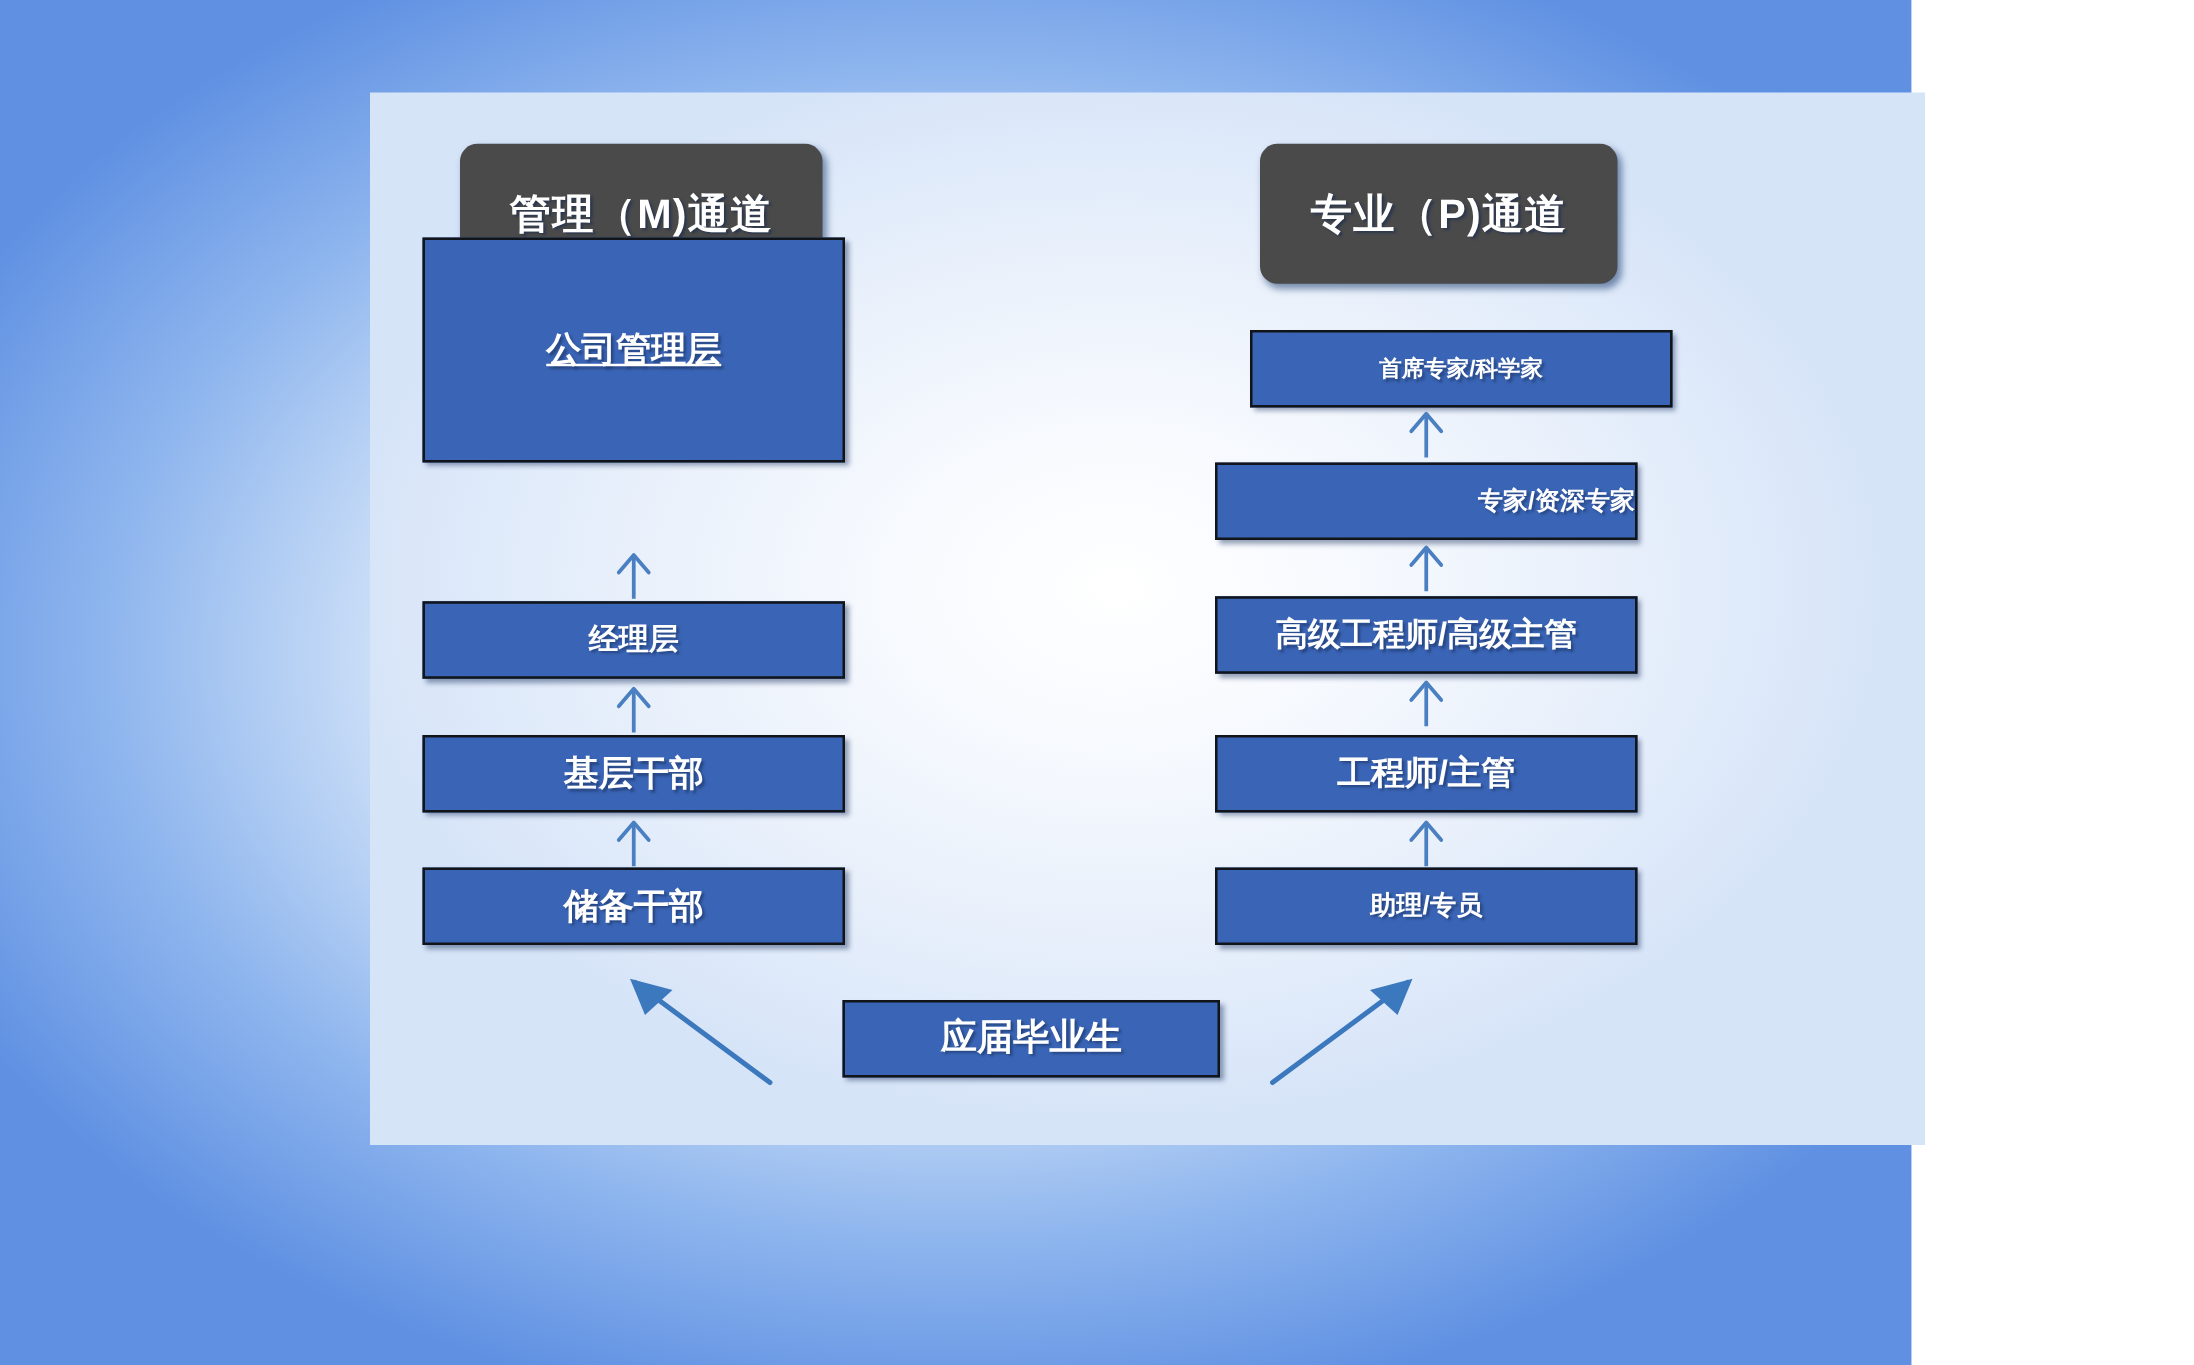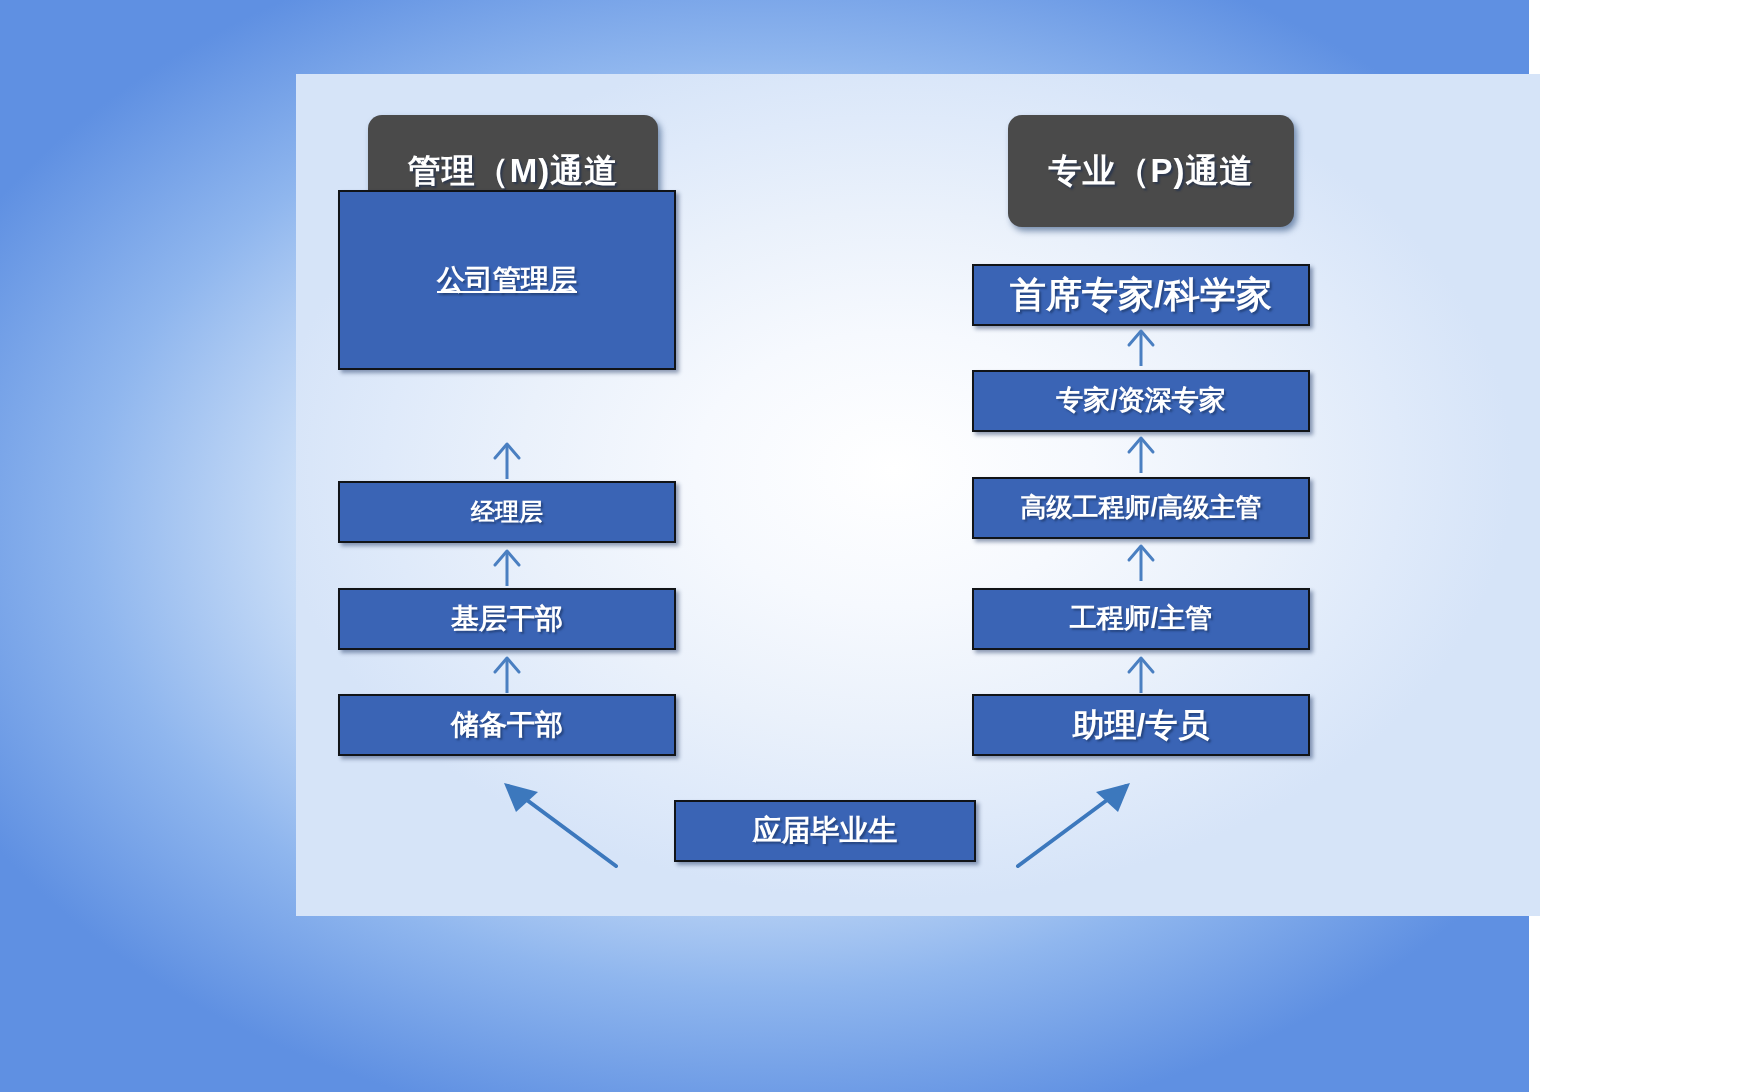--- a/index.html
+++ b/index.html
@@ -70,25 +70,25 @@
 
   
   .col-m { left: 42px; width: 338px; }
   #m-box-0 { top: 116px; height: 180px; font-size: 28px; text-decoration: underline; }
   #m-box-1 { top: 407px; height:  62px; font-size: 24px; }
   #m-box-2 { top: 514px; height:  62px; font-size: 28px; }
   #m-box-3 { top: 620px; height:  62px; font-size: 28px; }
 
   
   .col-p { left: 676px; width: 338px; }
-  #p-box-0 { top: 190px; height: 62px; font-size: 36px; }
-  #p-box-1 { top: 296px; height: 62px; font-size: 27px; }
+  #p-box-0 { top: 190px; height: 62px; font-size: 18px; margin-left: 28px; }
+  #p-box-1 { top: 296px; height: 62px; font-size: 20px; justify-content: flex-end; }
   #p-box-2 { top: 403px; height: 62px; font-size: 26px; }
   #p-box-3 { top: 514px; height: 62px; font-size: 27px; }
-  #p-box-4 { top: 620px; height: 62px; font-size: 32px; }
+  #p-box-4 { top: 620px; height: 62px; font-size: 21px; }
 
   
   #entry-box {
     position: absolute;
     left: 378px;
     top: 726px;
     width: 302px;
     height: 62px;
     font-size: 29px;
   }

